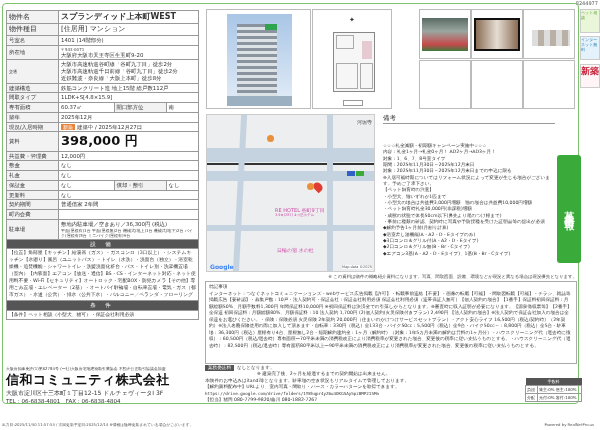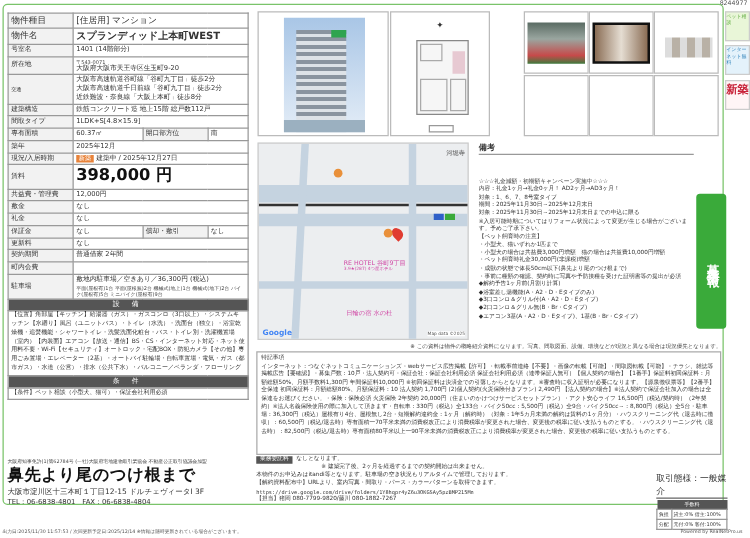--- a/index.html
+++ b/index.html
@@ -19,21 +19,21 @@
 .secthead{background:#555;color:#fff;text-align:center;font-size:5.5px;padding:1px;letter-spacing:4px}
 
 .photo{position:absolute;border:1px solid #bbb;background:#fff}
 .sky{position:absolute;left:0;top:0;width:100%;height:100%;background:linear-gradient(#a9c6e6,#e4edf7)}
 
 .map{position:absolute;left:206px;top:114px;width:169px;height:158px;background:#eceef0;overflow:hidden;border:1px solid #ccc}
 .road{position:absolute;background:#c5d3e0}
 .pin{position:absolute;left:107px;top:67px;width:8px;height:10px;background:#e03c31;border-radius:50% 50% 50% 0;transform:rotate(-45deg)}
 
 .remarks{position:absolute;left:383px;top:114px;width:172px;font-size:4.6px;line-height:1.38}
-.remarks h4{font-size:6.5px;font-weight:bold;border-bottom:1px solid #999;margin-bottom:19px}
+.remarks h4{font-size:6.5px;font-weight:normal;border-bottom:1px solid #999;margin-bottom:19px}
 .sidetag{position:absolute;left:557px;top:155px;width:24px;height:108px;background:#3aaa3a;color:#fff;font-size:10px;font-weight:bold;writing-mode:vertical-rl;display:flex;align-items:center;justify-content:center;border-radius:3px;letter-spacing:3px}
 .badge{position:absolute;left:580px;width:20px;height:24px;border:1px solid #ccc;font-size:4px;overflow:hidden}
 .note{position:absolute;left:205px;top:274px;width:372px;font-size:4.4px;text-align:right;color:#444}
 .tokki{position:absolute;left:205px;top:281px;width:372px;height:83px;border:1px solid #aaa;font-size:4.6px;line-height:1.42;padding:2px 3px;overflow:hidden}
 .gyomu{position:absolute;left:205px;top:365px;width:372px;font-size:4.6px;line-height:1.4}
 .gyomu .gl{display:inline-block;background:#555;color:#fff;padding:0 3px;margin-right:3px}
 .company{position:absolute;left:6px;top:366px;width:195px}
 .company .lic{font-size:3.9px;color:#444}
 .company .name{font-size:13px;font-weight:bold;color:#111;letter-spacing:0.5px}
 .company .addr{font-size:6px}
@@ -49,26 +49,26 @@
 </head>
 <body>
 
 <div class="page">
   <div class="idline">8244977</div>
   <div class="frame"></div>
 
   <table class="spec">
     <tbody>
         <tr class="big">
+          <td class="lbl">物件名</td>
+          <td colspan="3" class="val">スプランディッド上本町WEST</td>
+        </tr>
+    <tr class="big">
           <td class="lbl">物件種目</td>
           <td colspan="3">[住居用] マンション</td>
-        </tr>
-    <tr class="big">
-          <td class="lbl">物件名</td>
-          <td colspan="3" class="val">スプランディッド上本町WEST</td>
         </tr>
     <tr>
           <td class="lbl">号室名</td>
           <td colspan="3">1401 (14階部分)</td>
         </tr>
     <tr>
           <td class="lbl">所在地</td>
           <td colspan="3">
             <div class="small">〒543-0071</div>
             <div>大阪府大阪市天王寺区生玉町9-20</div>
@@ -248,27 +248,26 @@
     <div><span class="gl">業務委託料</span><span>なしとなります。</span></div>
     <div style="padding-left:52px">※ 建築完了後、2ヶ月を経過するまでの契約開始は出来ません。</div>
     <div>本物件のお申込みはitandi等となります。駐車場の空き状況もリアルタイムで管理しております。</div>
     <div>【解約資料配布中】URLより、室内写真・間取り・パース・カラーパターンを取得できます。</div>
     <div style="font-family:'DejaVu Sans Mono',monospace;font-size:4.2px">https://drive.google.com/drive/folders/1Y8hqpr4yZ6u3OKGSAy5pzBMP215Mn</div>
     <div>【担当】猪岡 080-7799-9820/藤川 080-1882-7267</div>
   </div>
 
   <div class="company">
     <div class="lic">大阪府知事免許(1)第62784号 (一社)大阪府宅地建物取引業協会 不動産公正取引協議会加盟</div>
-    <div class="name">鼻先より尾のつけ根まで</div>
+    <div class="name">信和コミュニティ株式会社</div>
     <div class="addr">大阪市淀川区十三本町１丁目12-15 ドルチェヴィータⅠ 3F</div>
     <div class="tel">TEL：06-6838-4801　FAX：06-6838-4804</div>
   </div>
 
   <div class="torihiki">
-    <div class="ttl">取引態様：一般媒介</div>
     <table>
       <tbody>
           <tr>
             <th colspan="2">手数料</th>
           </tr>
       <tr>
             <td>負担</td>
             <td>貸主:0% 借主:100%</td>
           </tr>
       <tr>

